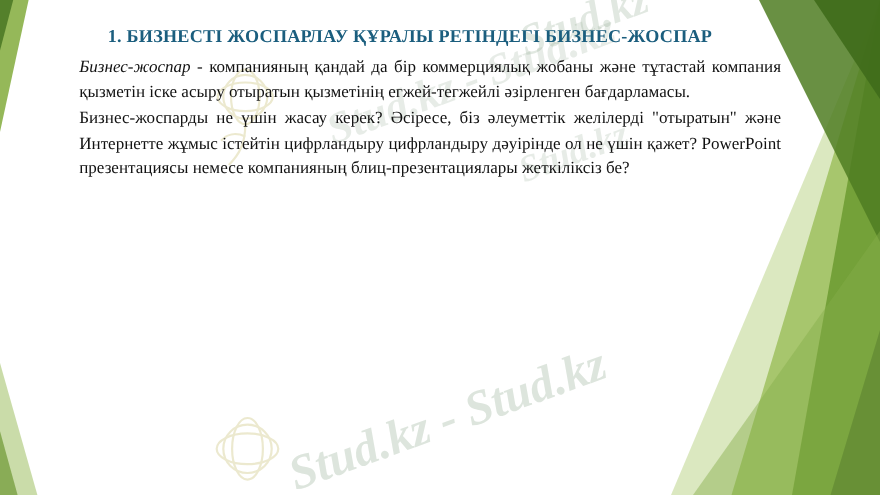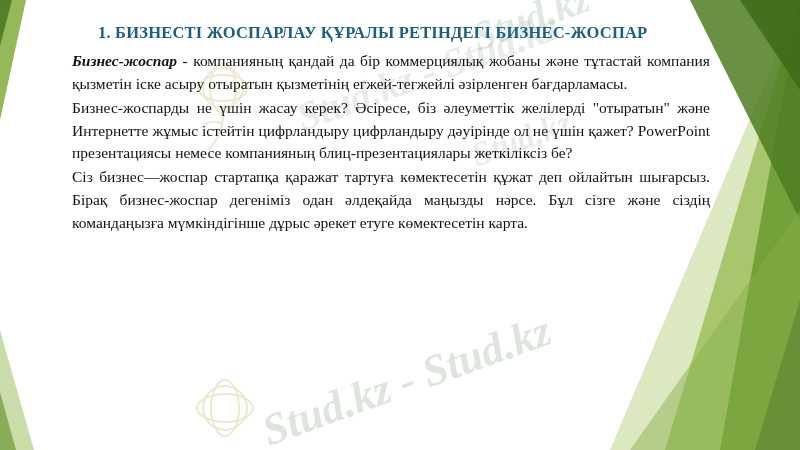--- a/index.html
+++ b/index.html
@@ -88,21 +88,21 @@
     position: relative;
     z-index: 3;
     color: #111111;
     font-size: 15.5px;
     line-height: 1.47;
     text-align: justify;
     padding-left: 2px;
   }
   .para { margin: 0 0 1px 0; }
   .lead {
-    font-weight: bold;
+    font-weight: normal;
     font-style: italic;
   }
   .p1 { text-indent: 0; }
 </style>
 </head>
 <body>
 
 <div class="slide">
 
   <svg class="deco-left" viewBox="0 0 80 450" preserveAspectRatio="none">
@@ -148,18 +148,15 @@
   <div class="content">
     <h1 class="title">1. БИЗНЕСТІ ЖОСПАРЛАУ ҚҰРАЛЫ РЕТІНДЕГІ БИЗНЕС-ЖОСПАР</h1>
 
     <div class="body">
       <p class="para p1">
         <span class="lead">Бизнес-жоспар</span><span> - компанияның қандай да бір коммерциялық жобаны және тұтастай компания қызметін іске асыру отыратын қызметінің егжей-тегжейлі әзірленген бағдарламасы.</span>
       </p>
       <p class="para">
         <span>Бизнес-жоспарды не үшін жасау керек? Әсіресе, біз әлеуметтік желілерді "отыратын" және Интернетте жұмыс істейтін цифрландыру цифрландыру дәуірінде ол не үшін қажет? PowerPoint презентациясы немесе компанияның блиц-презентациялары жеткіліксіз бе?</span>
       </p>
-      <p class="para">
-        <span>Сіз бизнес—жоспар стартапқа қаражат тартуға көмектесетін құжат деп ойлайтын шығарсыз. Бірақ бизнес-жоспар дегеніміз одан әлдеқайда маңызды нәрсе. Бұл сізге және сіздің командаңызға мүмкіндігінше дұрыс әрекет етуге көмектесетін карта.</span>
-      </p>
     </div>
   </div>
 </div>
 
 </body></html>

